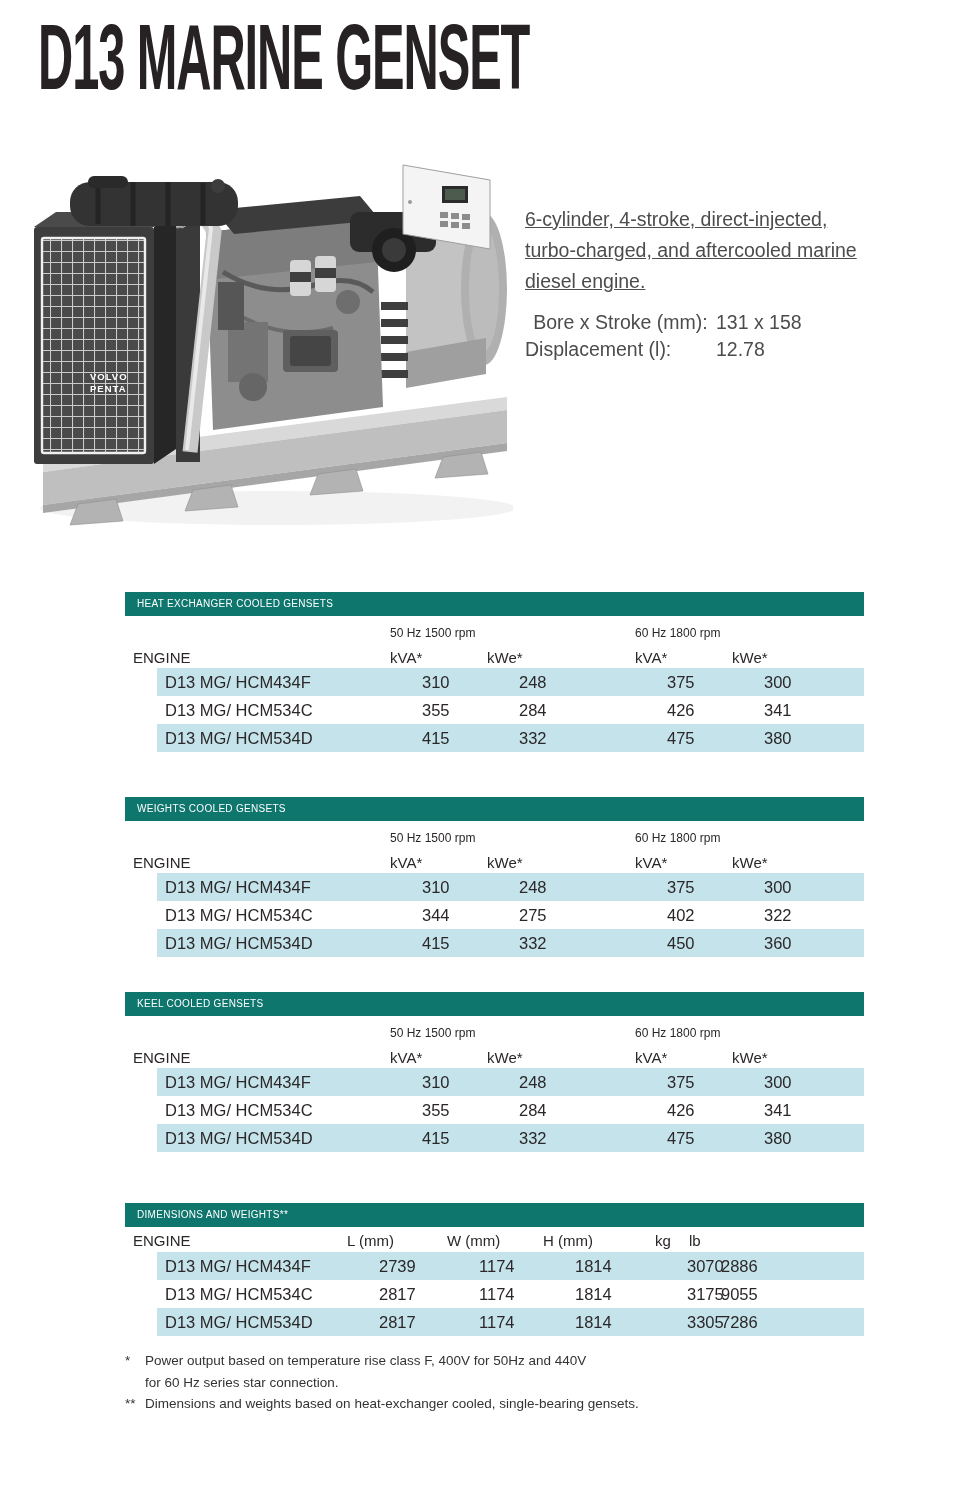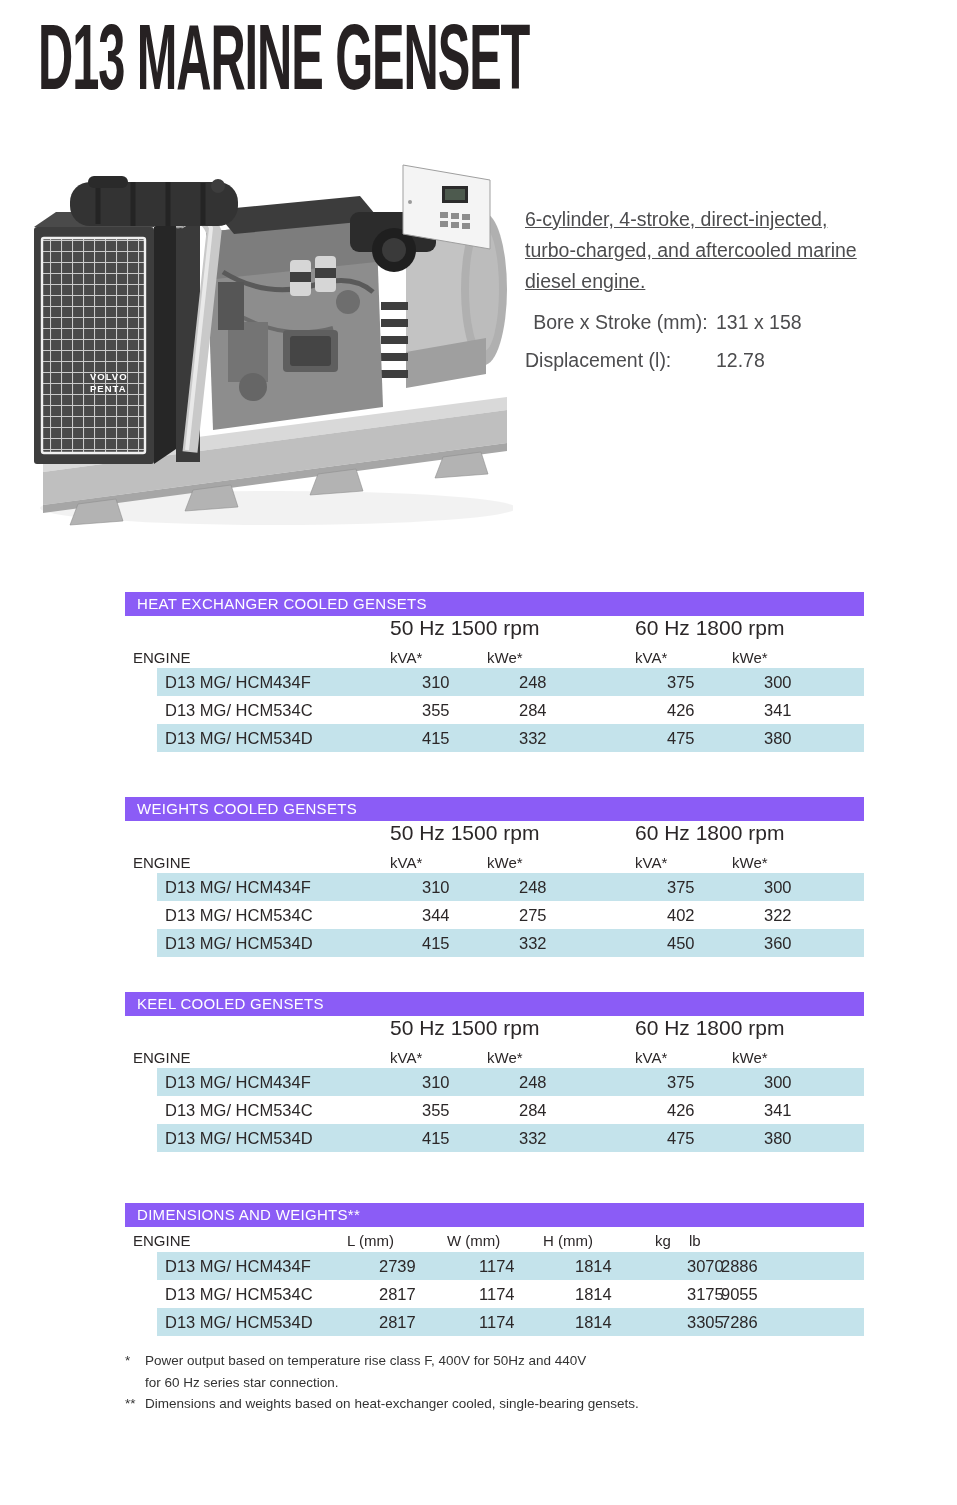--- a/index.html
+++ b/index.html
@@ -15,27 +15,27 @@
 
   
   .hero-img { position:absolute; left:28px; top:152px; width:485px; height:385px; }
 
   
   .desc { position:absolute; left:525px; top:204px; width:410px; font-size:19.5px;
           line-height:31px; color:#4c4c4e;text-decoration:underline; }
   .spec { position:absolute; left:525px; display:flex; font-size:19.5px; color:#4c4c4e; }
   .spec .lbl { width:191px; }
   .spec-bore { top:311px;text-align:center; }
-  .spec-disp { top:349px; }
+  .spec-disp { top:338px; }
 
   
   .tbl { position:absolute; left:125px; width:739px; color:#2b2728; }
-  .tbar { height:24px; background:#8b5cf6; color:#fff; font-size:15px; line-height:24px;
+  .tbar { height:24px; background:#0f766e; color:#fff; font-size:10px; line-height:24px;
           padding-left:12px; letter-spacing:.3px; }
-  .grouprow { position:relative; height:26px; font-size:21px; }
+  .grouprow { position:relative; height:26px; font-size:12px; }
   .headrow  { position:relative; height:26px; font-size:15px; }
   .grouprow span, .headrow span { position:absolute; bottom:2px; white-space:nowrap; }
   .drow { position:relative; height:28px; font-size:16.5px; line-height:28px;margin-left:32px; }
   .drow span { position:absolute; top:0; white-space:nowrap; }
   .hl { background:#c4e3eb; }
   
   .c0{left:8px} .c1{left:265px} .c2{left:362px} .c3{left:510px} .c4{left:607px}
   
   .d0{left:8px} .d1{left:222px} .d2{left:322px} .d3{left:418px} .d4{left:530px} .d5{left:564px}
   .dimhead { position:relative; height:25px; font-size:15px; }

